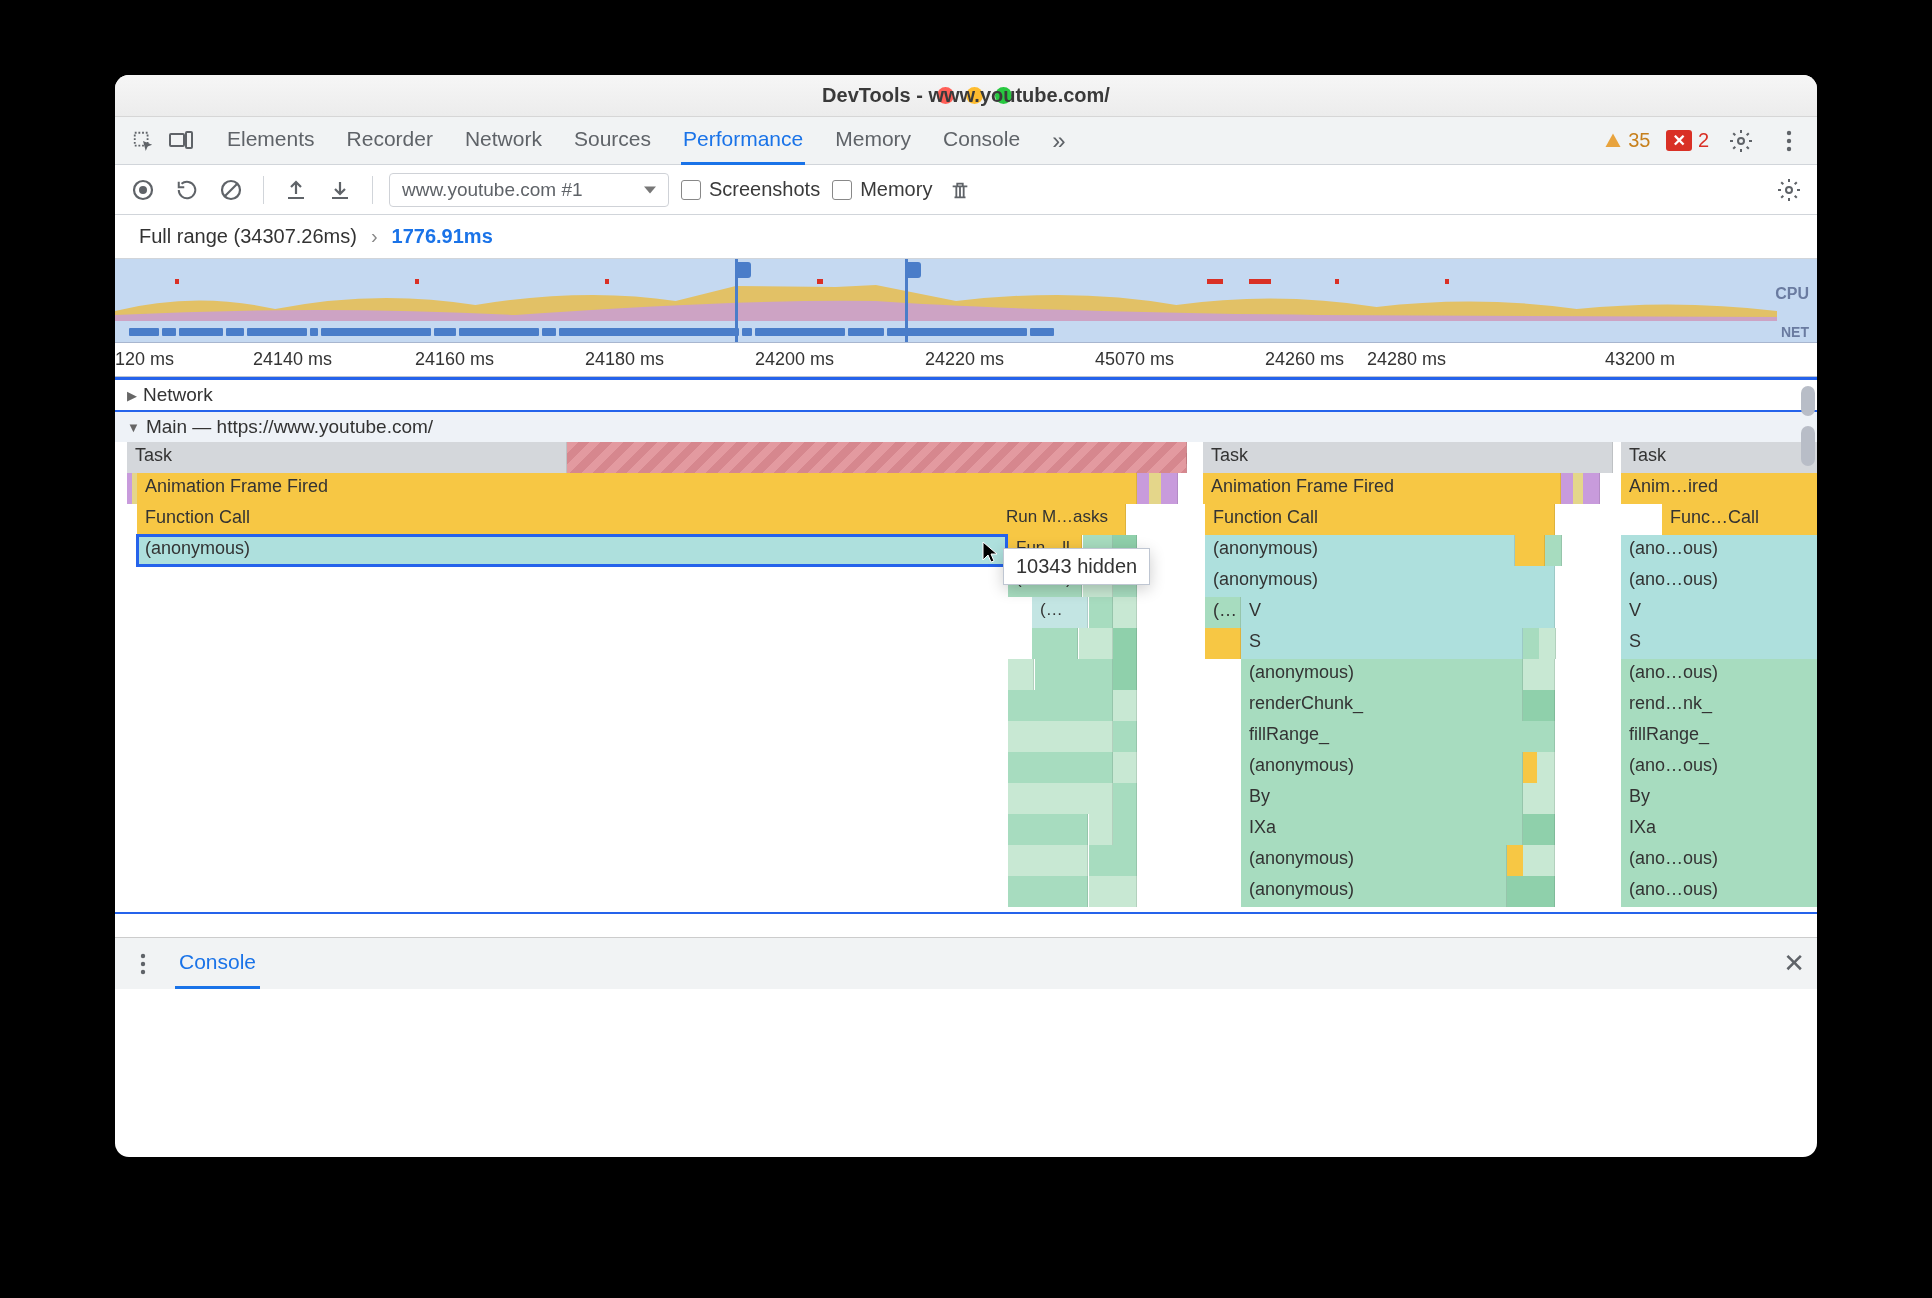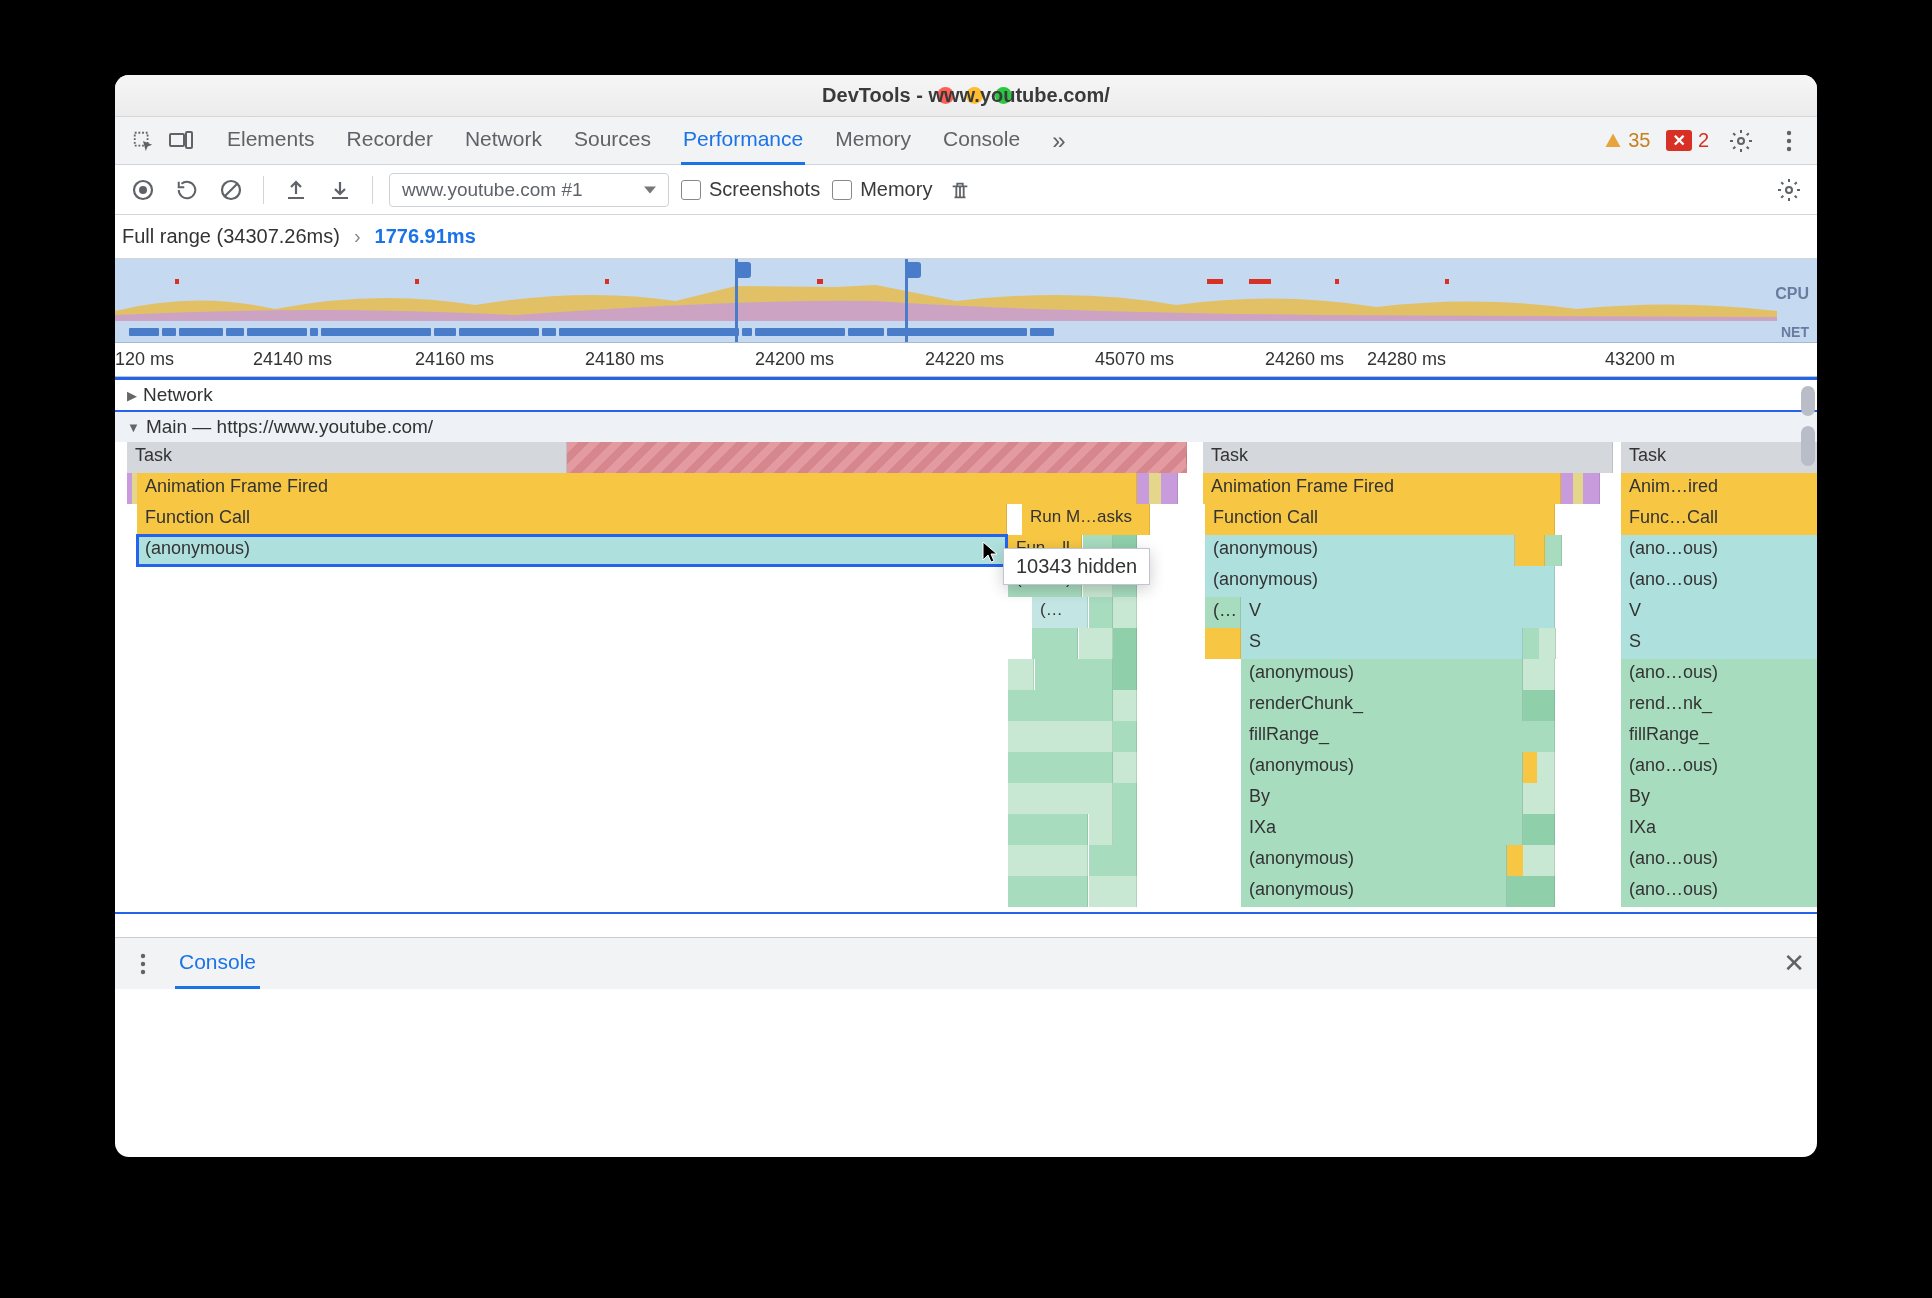--- a/index.html
+++ b/index.html
@@ -84,21 +84,21 @@
     width:0;height:0;border-left:6px solid transparent;border-right:6px solid transparent;border-top:7px solid #777; transform:translateY(-50%); }
   .chk { display:flex; align-items:center; gap:8px; color:#3a3a3a; font-size:20px;}
   .checkbox { width:20px; height:20px; border:1.5px solid #888; border-radius:3px; background:#fff;}
   .gear-right { margin-left:auto; }
 
   
   .breadcrumb {
     height: 44px;
     background:#fff;
     border-bottom: 1px solid #d1d5da;
-    display:flex; align-items:center; padding: 0 7px; gap: 14px;
+    display:flex; align-items:center; padding: 0 24px; gap: 14px;
     font-size:20px;
     text-align:center;
   }
   .breadcrumb .sel { color:#1a73e8; font-weight:600; }
 
   
   .overview {
     height: 84px;
     position: relative;
     background: linear-gradient(#c5d9f1,#c5d9f1);
@@ -374,23 +374,23 @@
         <div class="fl-item c-ygreen" style="left:1022px;width:12px"></div>
         <div class="fl-item c-purple" style="left:1034px;width:14px"></div>
         <div class="fl-item c-yellow" style="left:1076px;width:358px">Animation Frame Fired</div>
         <div class="fl-item c-purple" style="left:1434px;width:12px"></div>
         <div class="fl-item c-ygreen" style="left:1446px;width:10px"></div>
         <div class="fl-item c-purple" style="left:1456px;width:14px"></div>
         <div class="fl-item c-yellow" style="left:1494px;width:206px">Anim…ired</div>
       </div>
       <div class="fl-row" style="top:62px">
         <div class="fl-item c-yellow" style="left:10px;width:870px">Function Call</div>
-        <div class="fl-item c-yellow" style="left:895px;width:128px;font-size:17px">Run M…asks</div>
+        <div class="fl-item c-yellow" style="left:871px;width:128px;font-size:17px">Run M…asks</div>
         <div class="fl-item c-yellow" style="left:1078px;width:350px">Function Call</div>
-        <div class="fl-item c-yellow" style="left:1494px;width:206px">Func…Call</div>
+        <div class="fl-item c-yellow" style="left:1535px;width:206px">Func…Call</div>
       </div>
       <div class="fl-row" style="top:93px">
         <div class="fl-item c-teal sel-outline" style="left:10px;width:870px">(anonymous)</div>
         <div class="fl-item c-yellow" style="left:881px;width:74px;font-size:17px">Fun…ll</div>
         <div class="fl-item c-green" style="left:956px;width:30px"></div>
         <div class="fl-item c-dgreen" style="left:986px;width:24px"></div>
         <div class="fl-item c-teal" style="left:1078px;width:310px">(anonymous)</div>
         <div class="fl-item c-yellow" style="left:1388px;width:30px"></div>
         <div class="fl-item c-green" style="left:1418px;width:10px"></div>
         <div class="fl-item c-teal" style="left:1494px;width:206px">(ano…ous)</div>

